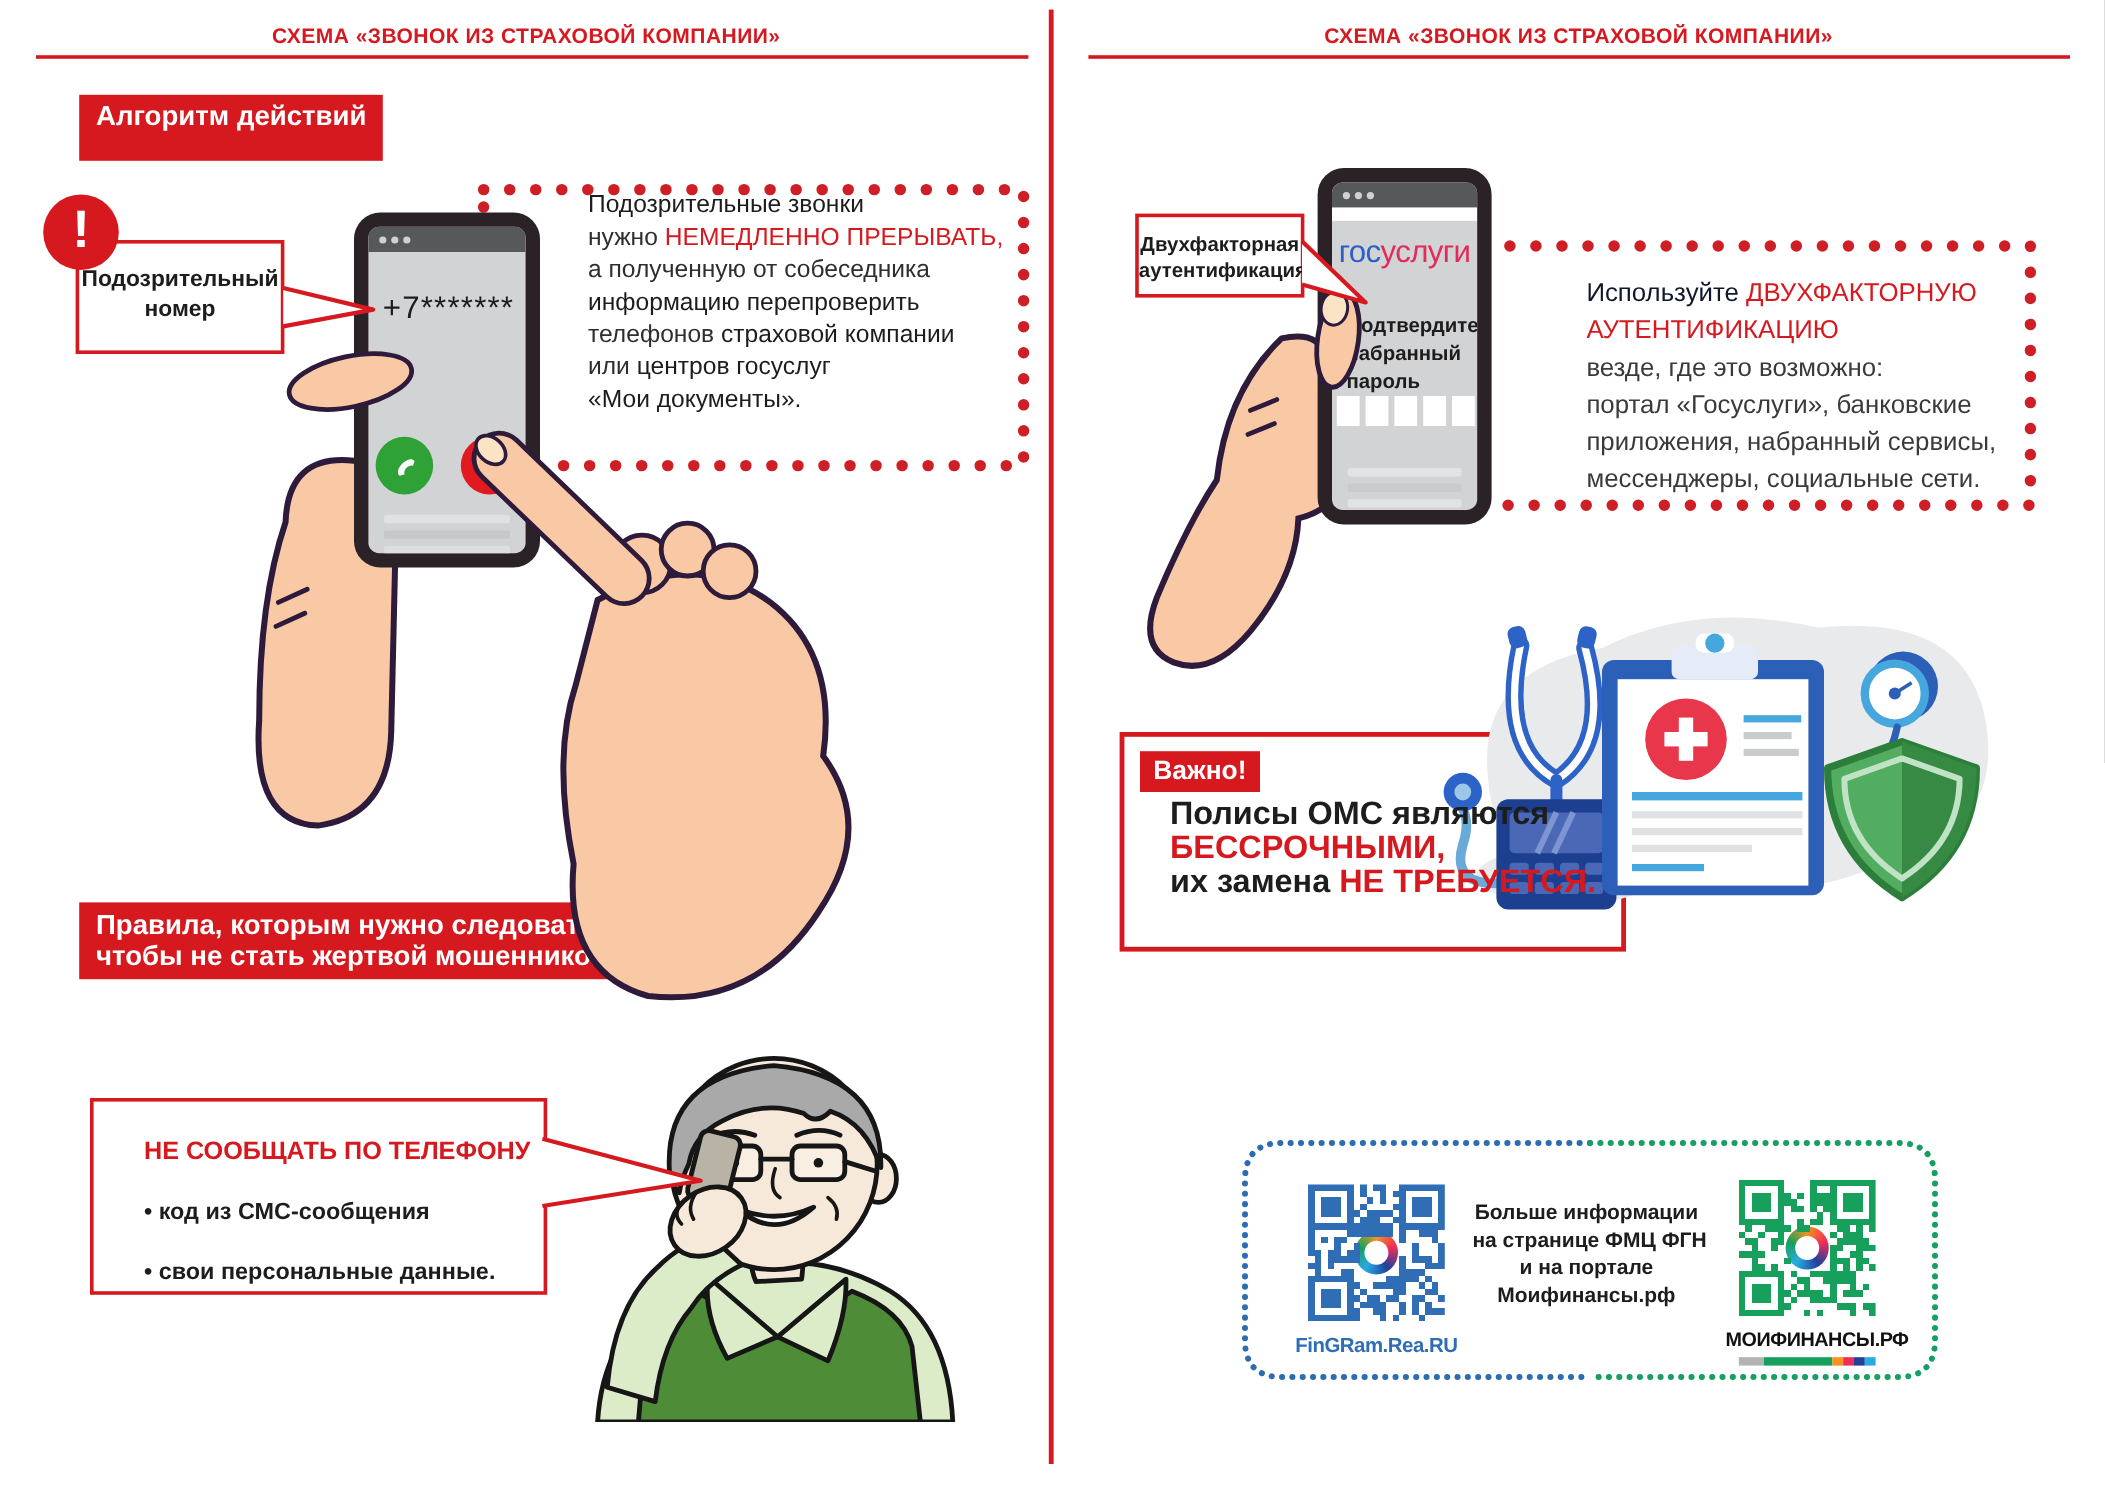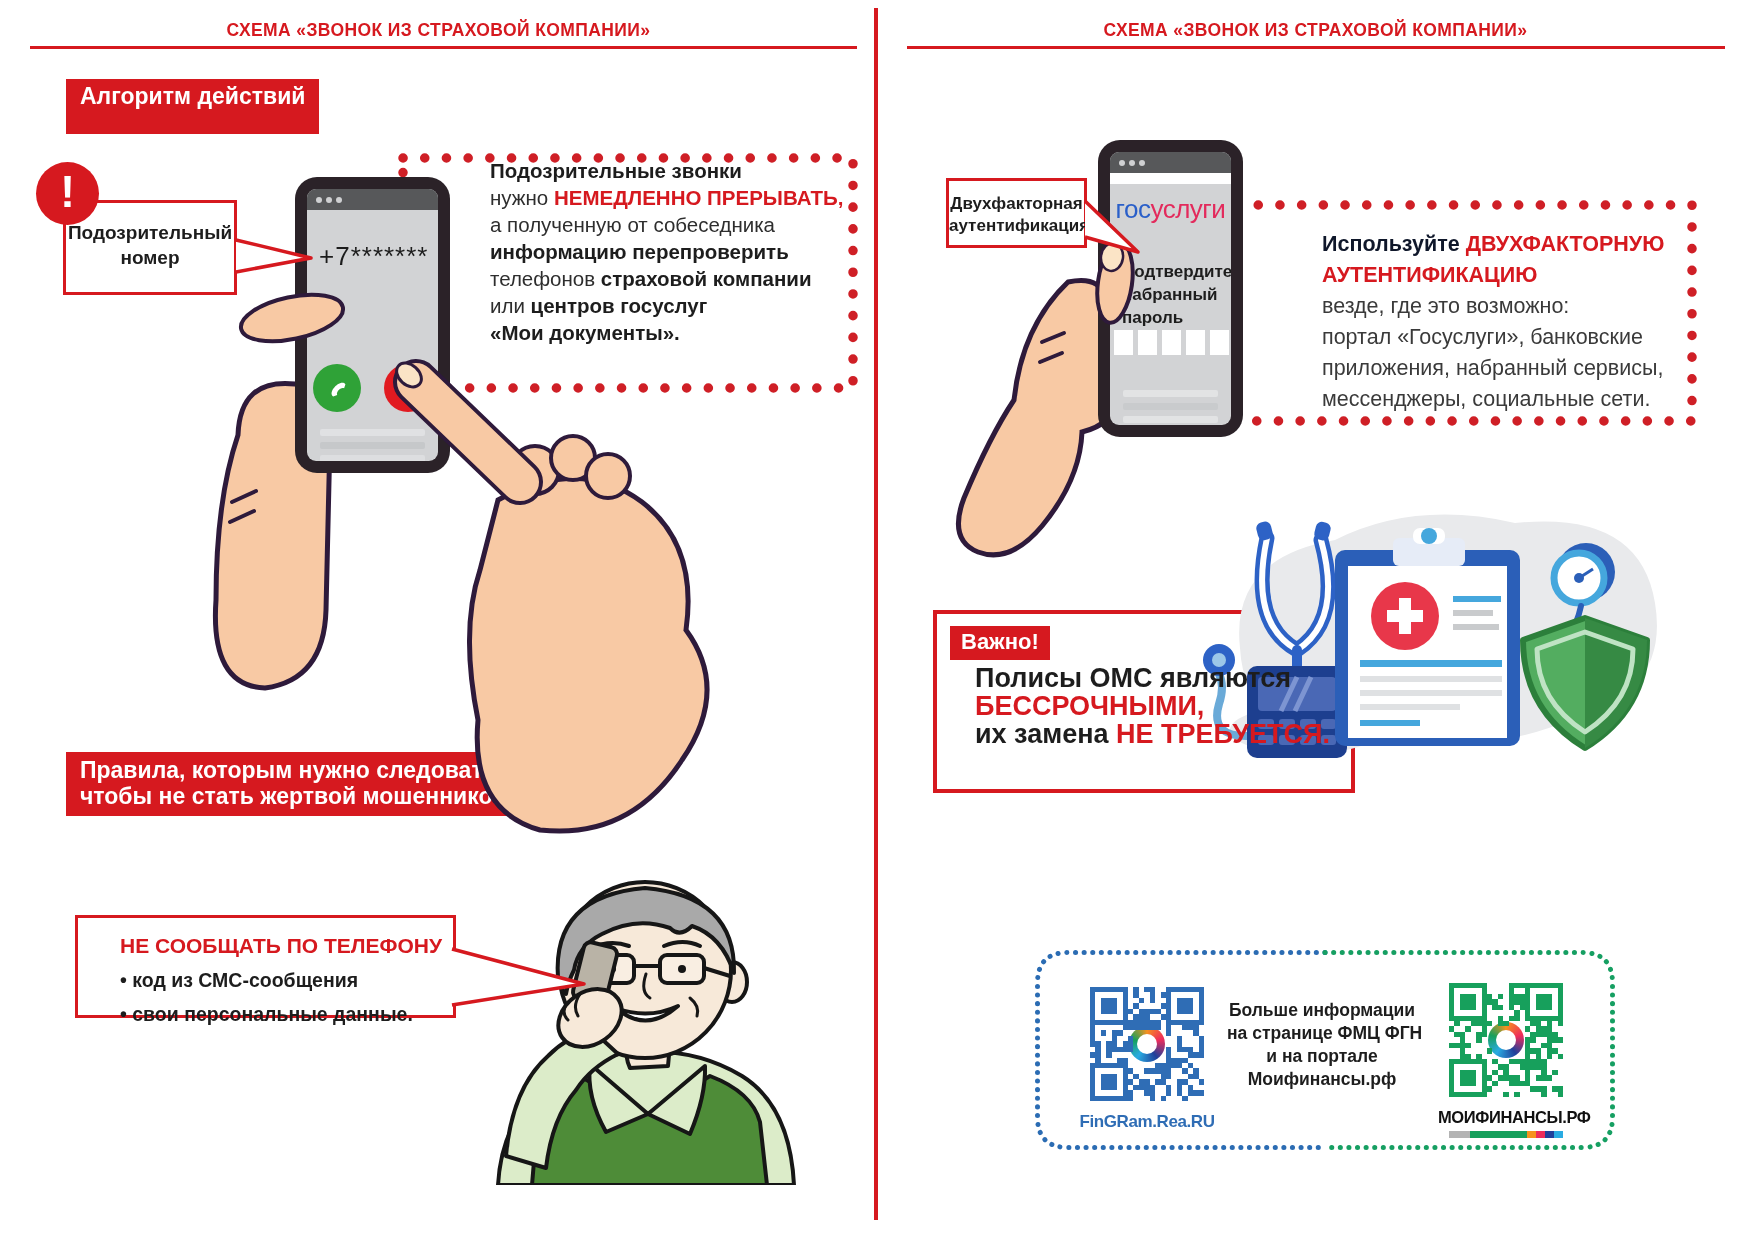--- a/index.html
+++ b/index.html
@@ -10,42 +10,42 @@
     --skin:#f8c9a4;
     --skin-line:#2e1a3b;
     --blue:#2b5fb8;
   }
   *{margin:0;padding:0;box-sizing:border-box;}
   body{background:#888;font-family:"Liberation Sans",sans-serif;}
   .canvas{position:relative;width:1754px;height:1240px;background:#fff;overflow:hidden;}
   .abs{position:absolute;}
   .nowrap{white-space:nowrap;}
   .red{color:var(--red);}
-  .b{font-weight:bold;}
+  .b{font-weight:normal;}
   svg{display:block;}
 
   
   .panel-title{top:20px;width:877px;text-align:center;color:var(--red);font-weight:bold;
     font-size:17.5px;letter-spacing:.4px;z-index:10;}
   .title-rule{top:46px;height:3px;background:var(--red);z-index:10;}
   .divider{left:874px;top:8px;width:4px;height:1212px;background:var(--red);z-index:10;}
 
   
   .badge{background:var(--red);color:#fff;font-weight:bold;z-index:12;}
   .badge1{left:66px;top:79px;font-size:23px;padding:4px 14px 24px;}
   .badge2{left:66px;top:752px;font-size:23px;line-height:26px;padding:5px 14px 7px;}
   .badge-important{left:950px;top:626px;font-size:22px;padding:3px 11px 5px;z-index:22;}
 
   
   .callout{background:#fff;border:3px solid var(--red);z-index:40;}
   .callout-suspicious{left:63px;top:200px;width:174px;height:95px;text-align:center;
     font-size:19px;font-weight:bold;color:#1d1d1d;padding-top:17px;line-height:25px;}
-  .callout-rules{left:75px;top:915px;width:381px;height:103px;padding:16px 0 0 42px;}
+  .callout-rules{left:75px;top:915px;width:381px;height:164px;padding:30px 0 0 42px;}
   .callout-rules .t{color:var(--red);font-weight:bold;font-size:21px;}
-  .callout-rules .li{color:#1d1d1d;font-weight:bold;font-size:19.5px;margin-top:11px;}
+  .callout-rules .li{color:#1d1d1d;font-weight:bold;font-size:19.5px;margin-top:27px;}
   .callout-tfa{left:946px;top:178px;width:141px;height:70px;text-align:center;
     font-size:17px;font-weight:bold;color:#1d1d1d;padding-top:12px;line-height:22px;}
 
   .excl{left:36px;top:162px;width:63px;height:63px;border-radius:50%;background:var(--red);
     color:#fff;font-weight:bold;font-size:44px;text-align:center;line-height:60px;z-index:43;}
 
   
   .phone{background:#2b2228;border-radius:22px;z-index:30;}
   .phone-left{left:295px;top:177px;width:155px;height:296px;}
   .phone-right{left:1098px;top:140px;width:145px;height:297px;}

